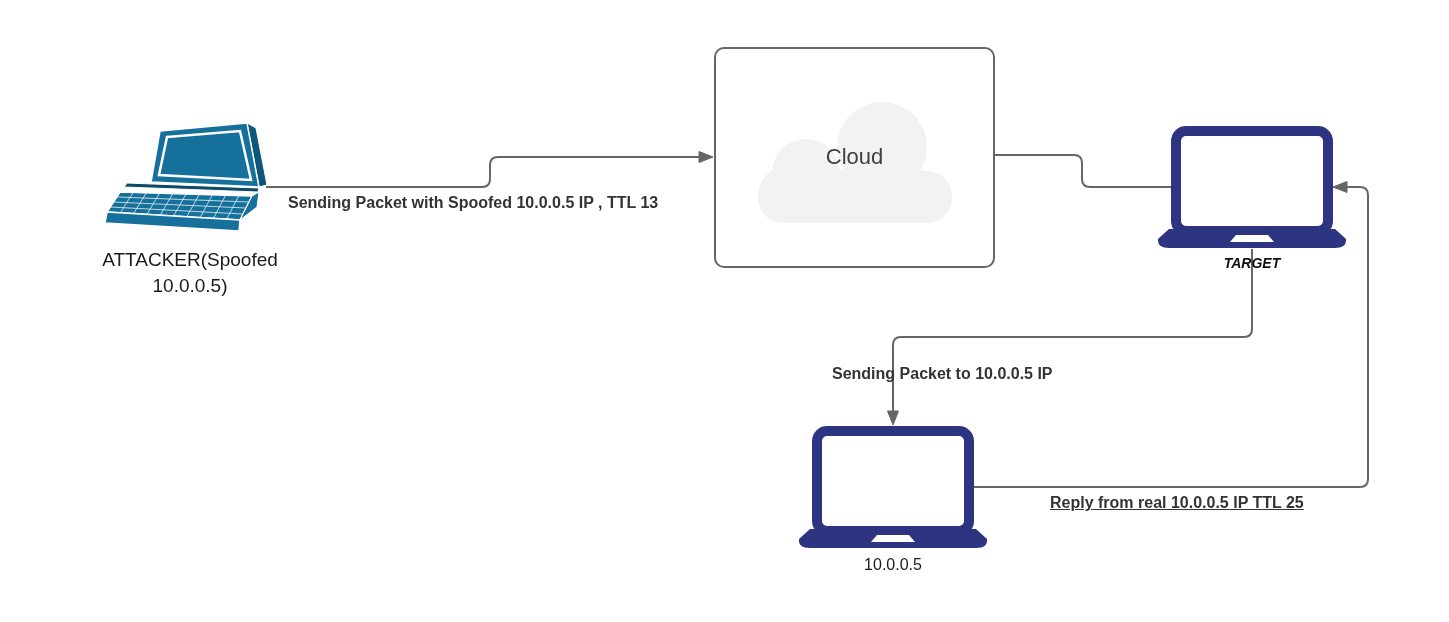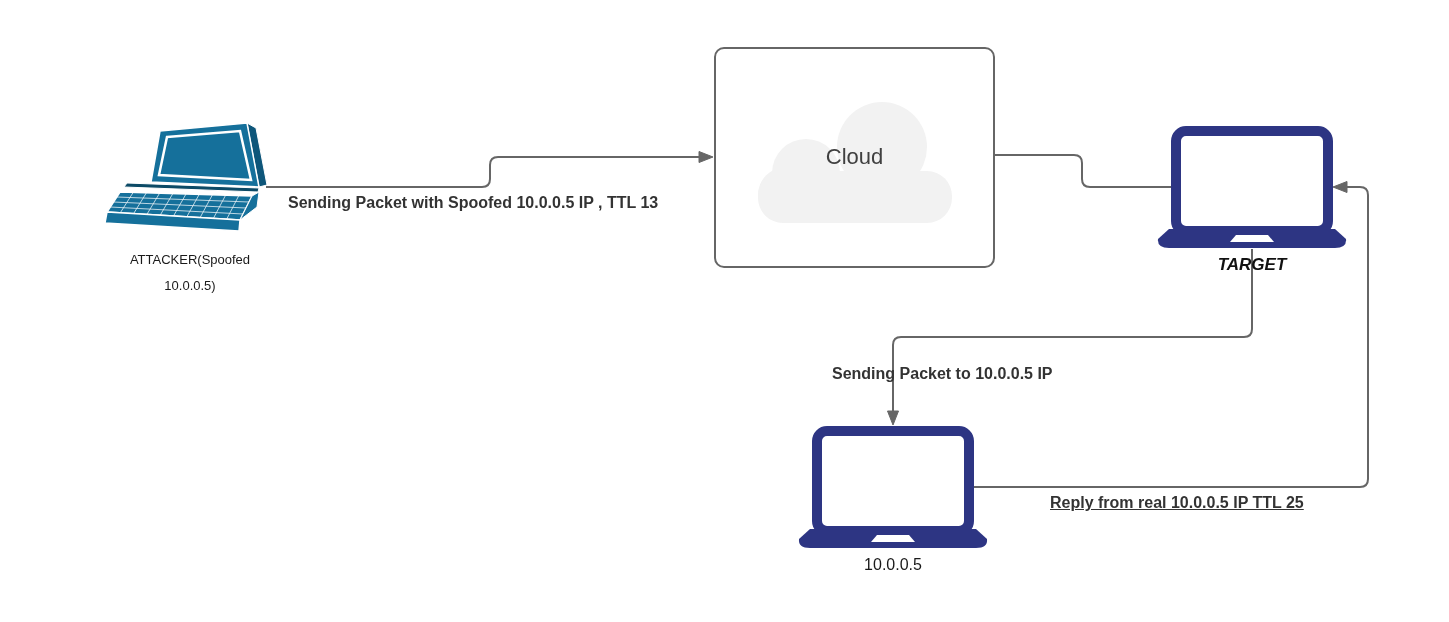--- a/index.html
+++ b/index.html
@@ -41,22 +41,22 @@
     text-align: left;
     white-space: nowrap;
     line-height: 17px;
   }
   .lbl-attacker-cloud { left: 288px; top: 194px; width: 420px; }
   .lbl-target-real    { left: 832px; top: 327px; width: 300px; margin-top: 38px; }
   .lbl-real-target    { left: 1050px; top: 494px; width: 300px; text-decoration: underline; }
 
   
   .node-label { color: #1a1a1a; text-align: center; }
-  .attacker-label { left: 65px; top: 247px; width: 250px; font-size: 13px; line-height: 26px; }
-  .target-label   { left: 1152px; top: 255px; width: 200px; font-size: 17px; font-weight: bold; font-style: italic; color: #111111; }
+  .attacker-label { left: 65px; top: 247px; width: 250px; font-size: 19px; line-height: 26px; }
+  .target-label   { left: 1152px; top: 255px; width: 200px; font-size: 14px; font-weight: bold; font-style: italic; color: #111111; }
   .real-label     { left: 793px; top: 556px; width: 200px; font-size: 16px; }
 
   .icon-box { pointer-events: none; }
 </style>
 </head>
 <body>
 
 <div class="canvas">
 
   <svg class="connectors" viewBox="0 0 1449 622" xmlns="http://www.w3.org/2000/svg">

